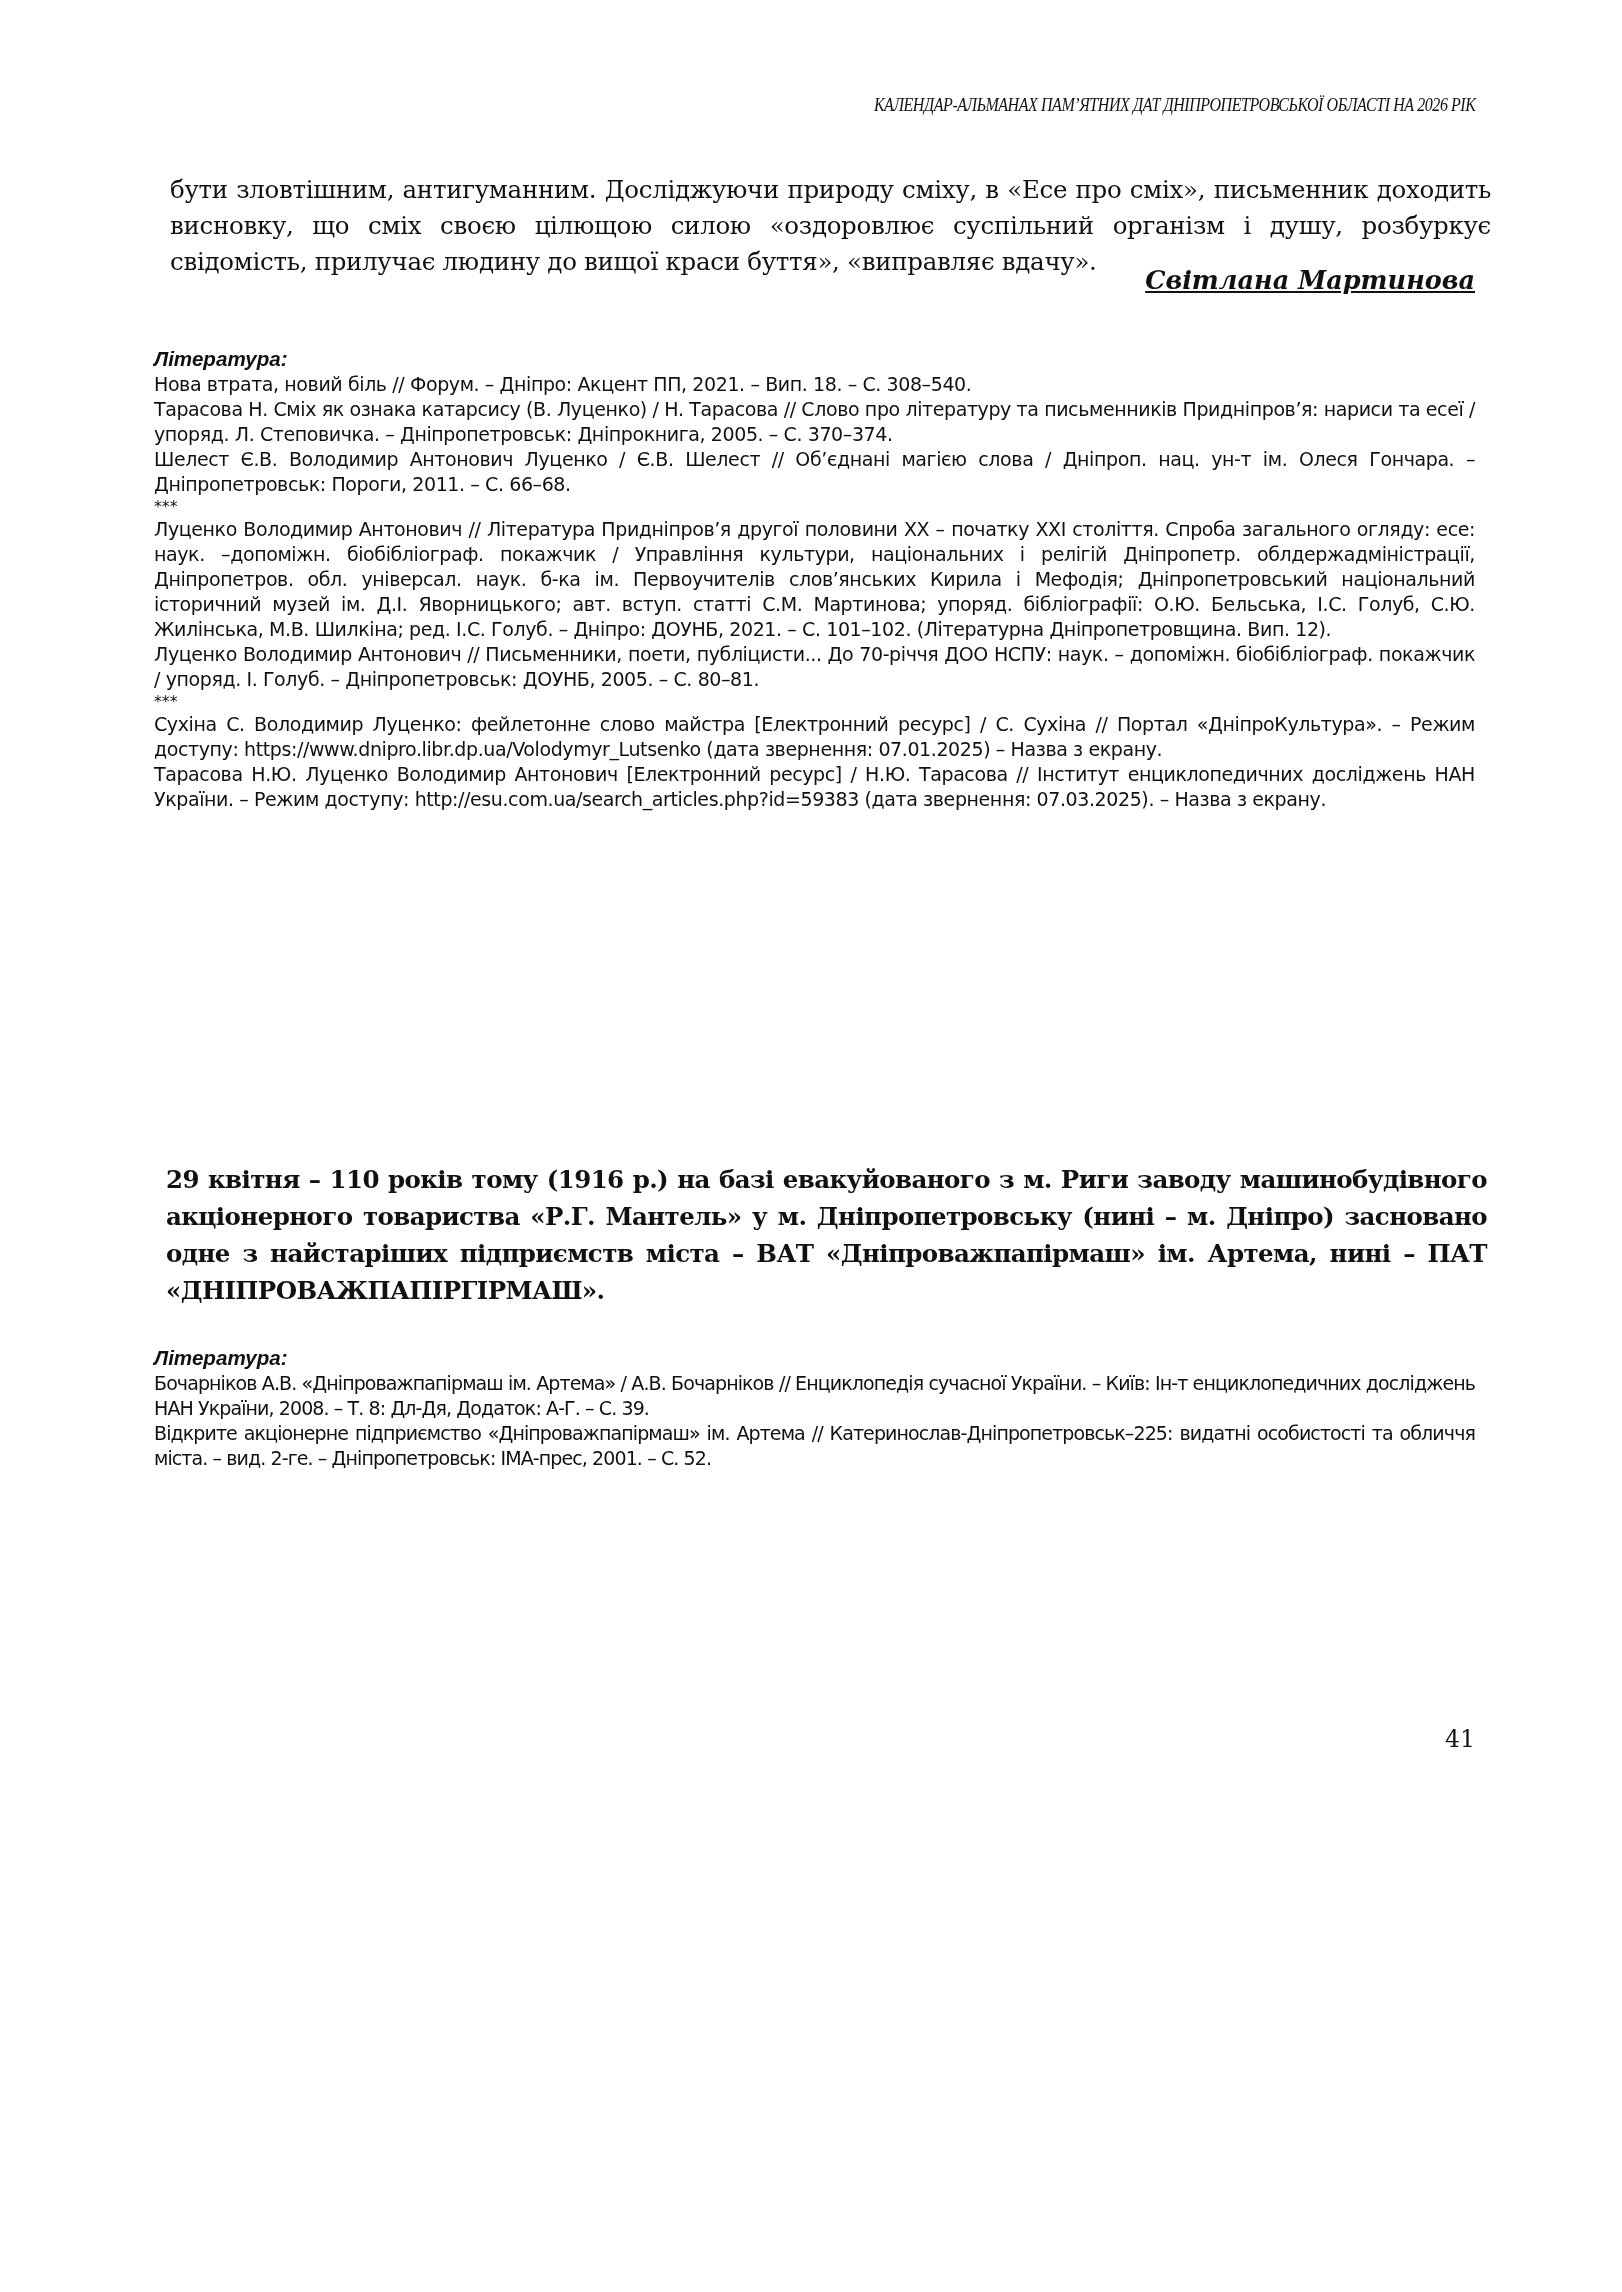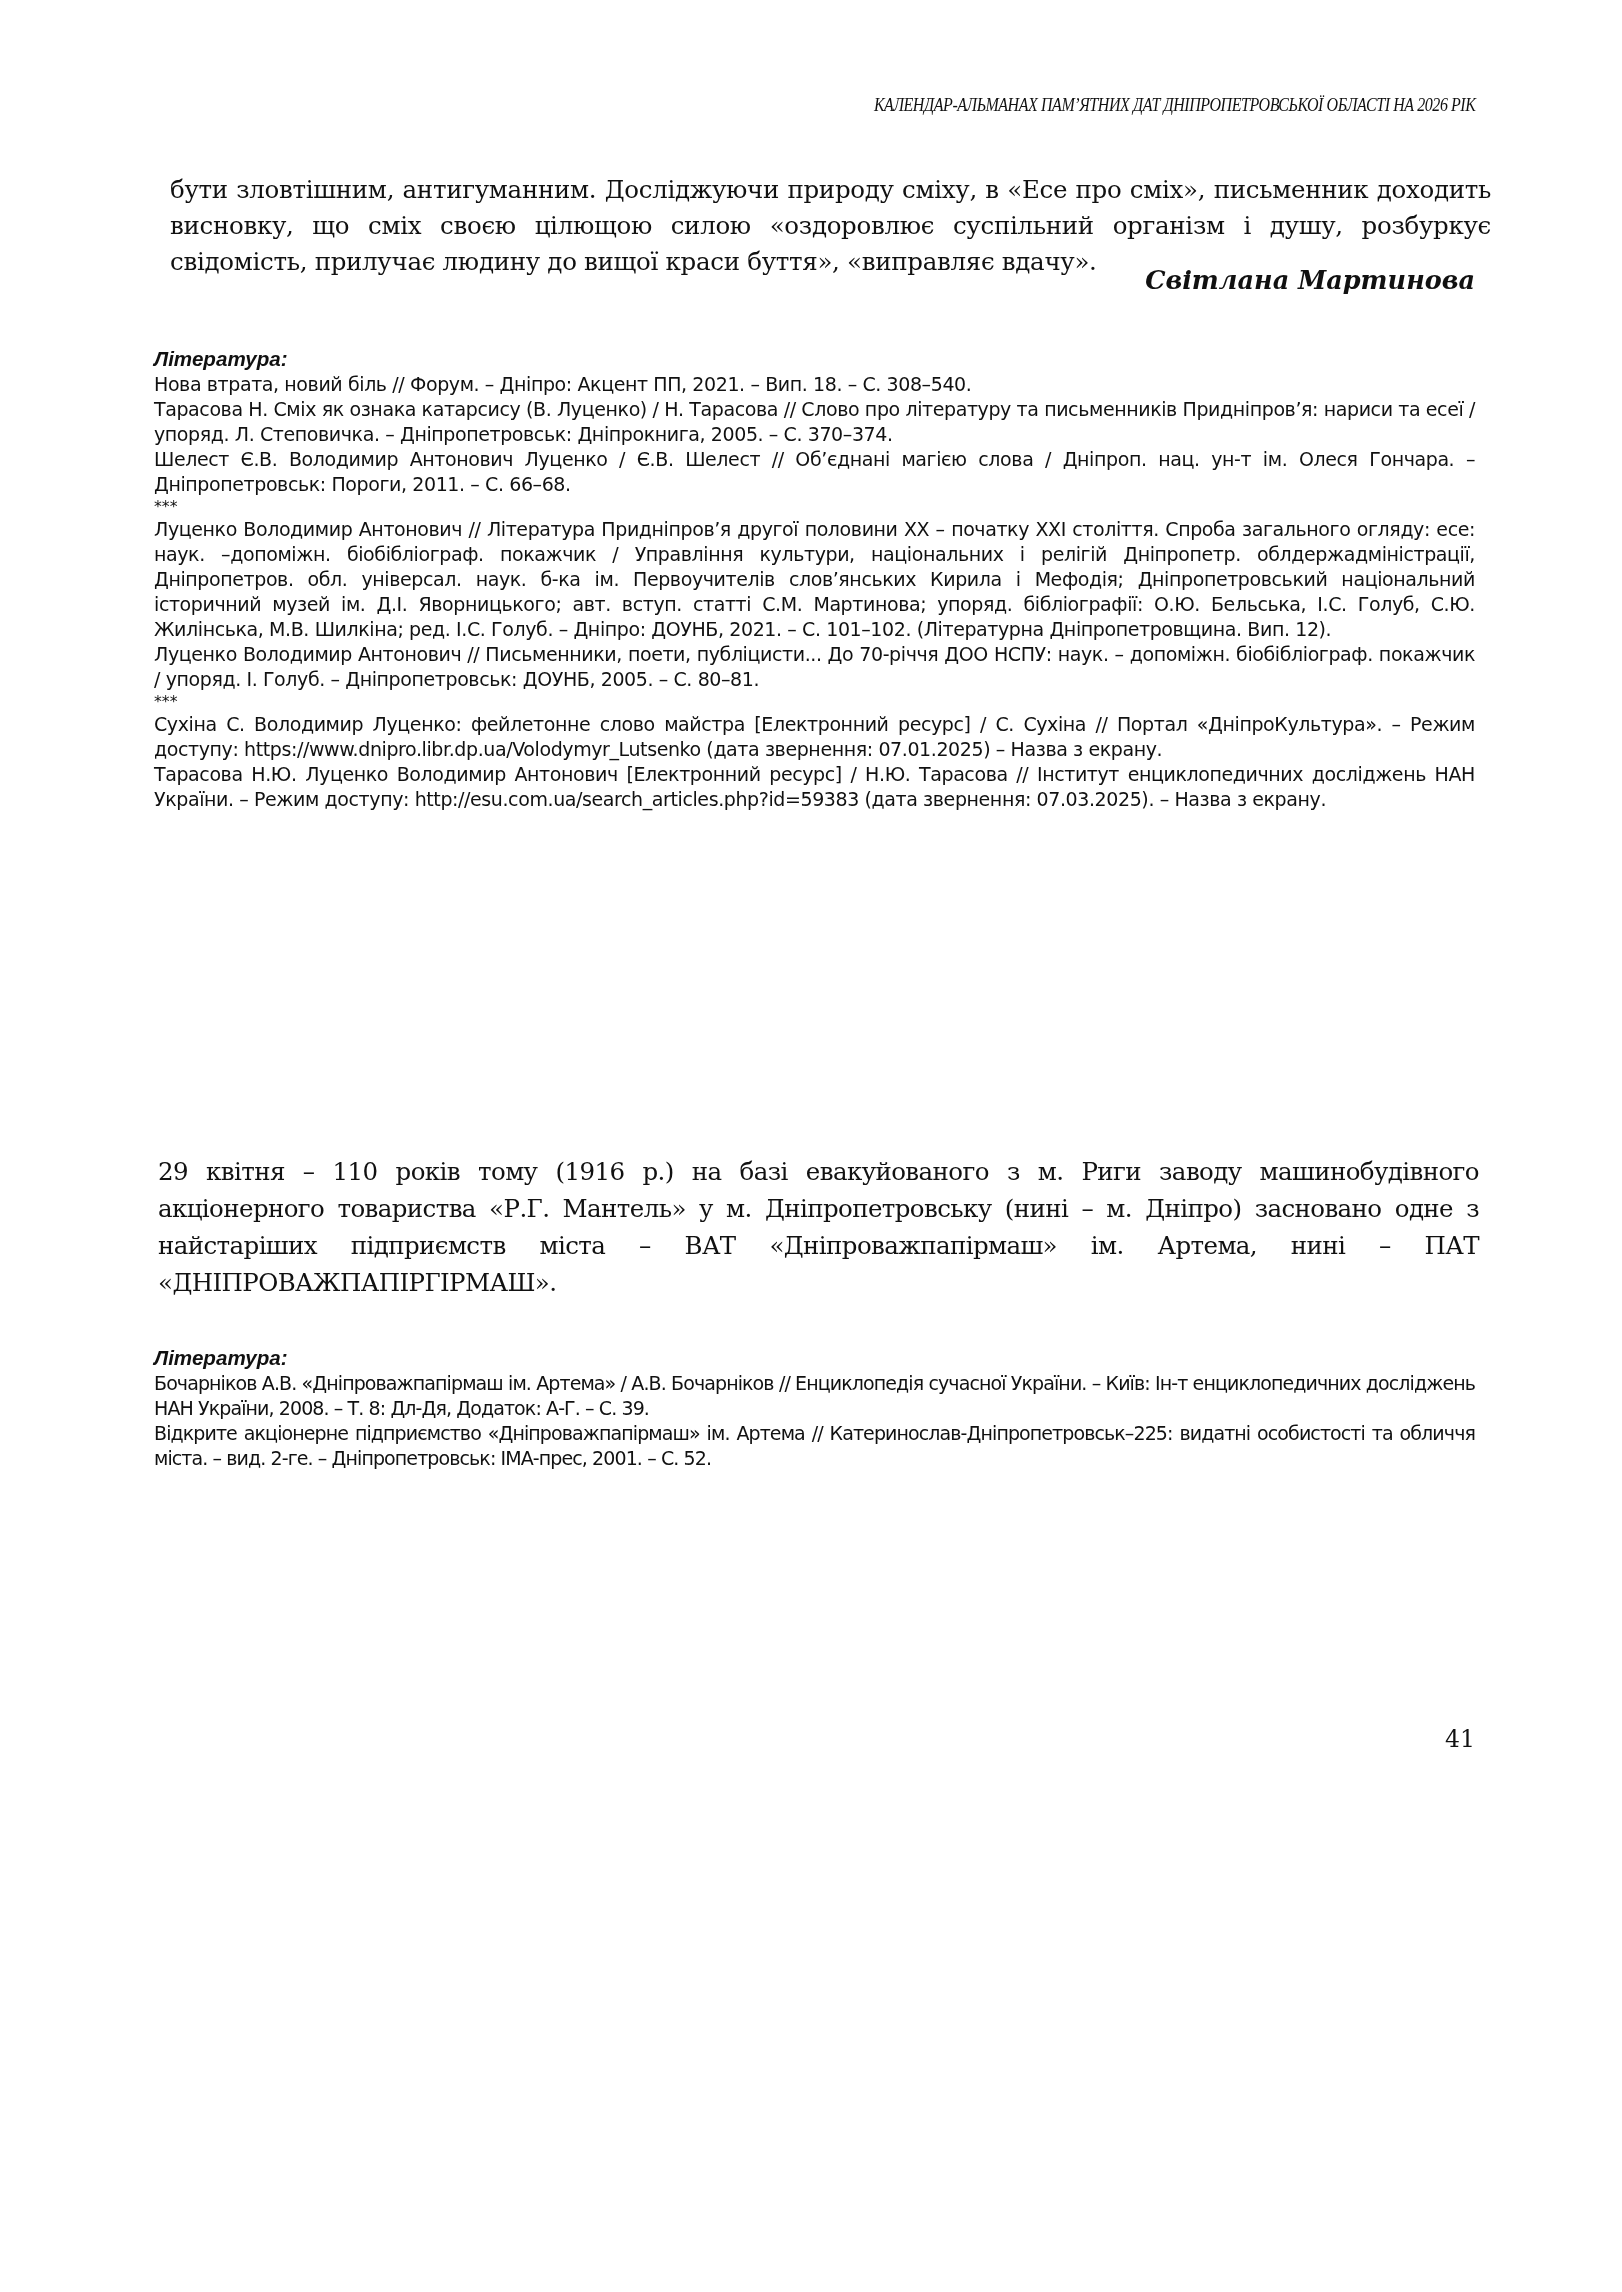--- a/index.html
+++ b/index.html
@@ -11,39 +11,39 @@
     font-size: 18.6px; letter-spacing: -0.5px; text-transform: uppercase; white-space: nowrap;
     transform: scaleX(0.86); transform-origin: right center;
   }
   .body-para {
     position: absolute; top: 156px; left: 0; width: 1321px;
     font-family: "DejaVu Serif", serif; font-size: 24.5px; line-height: 36px;
     text-align: justify; letter-spacing: -0.3px; margin: 16px;
   }
   .signature {
     position: absolute; top: 265px; right: 0;
-    font-family: "DejaVu Serif", serif; font-style: italic; font-weight: bold; font-size: 25.5px;
+    font-family: "DejaVu Serif", serif; font-style: italic; font-weight: bold; font-size: 25.5px; text-decoration: underline;
   }
   .lit-block { position: absolute; left: 0; width: 1321px; }
   .lit-title {
     font-family: Liberation Sans, sans-serif; font-style: italic; font-weight: bold;
     font-size: 20.6px; line-height: 27.4px; margin: 0;
   }
   .lit-entry {
     font-family: "DejaVu Sans", sans-serif; font-size: 19px; line-height: 25px;
     text-align: justify; margin: 0; letter-spacing: -0.4px;
   }
   .lit-entry.condensed { letter-spacing: -0.9px; }
   .separator { font-family: "DejaVu Sans", sans-serif; font-size: 15.7px; line-height: 19.6px; margin: 0; }
   .lit1 { top: 345px; }
   .lit2 { top: 1344px; }
   .event-heading {
     position: absolute; top: 1149px; left: 0; width: 1321px;
-    font-family: "DejaVu Serif", serif; font-weight: normal; font-size: 24.5px; line-height: 37px;
-    text-align: justify; letter-spacing: -0.6px; margin: 4px;
+    font-family: "DejaVu Serif", serif; font-weight: bold; font-size: 24.5px; line-height: 37px;
+    text-align: justify; letter-spacing: -0.6px; margin: 12px;
   }
   .page-number {
     position: absolute; top: 1725px; left: 0; width: 1321px; text-align: right;
     font-family: "DejaVu Serif", serif; font-size: 23.5px;
   }
 </style>
 </head>
 <body>
 
 <div class="page">

